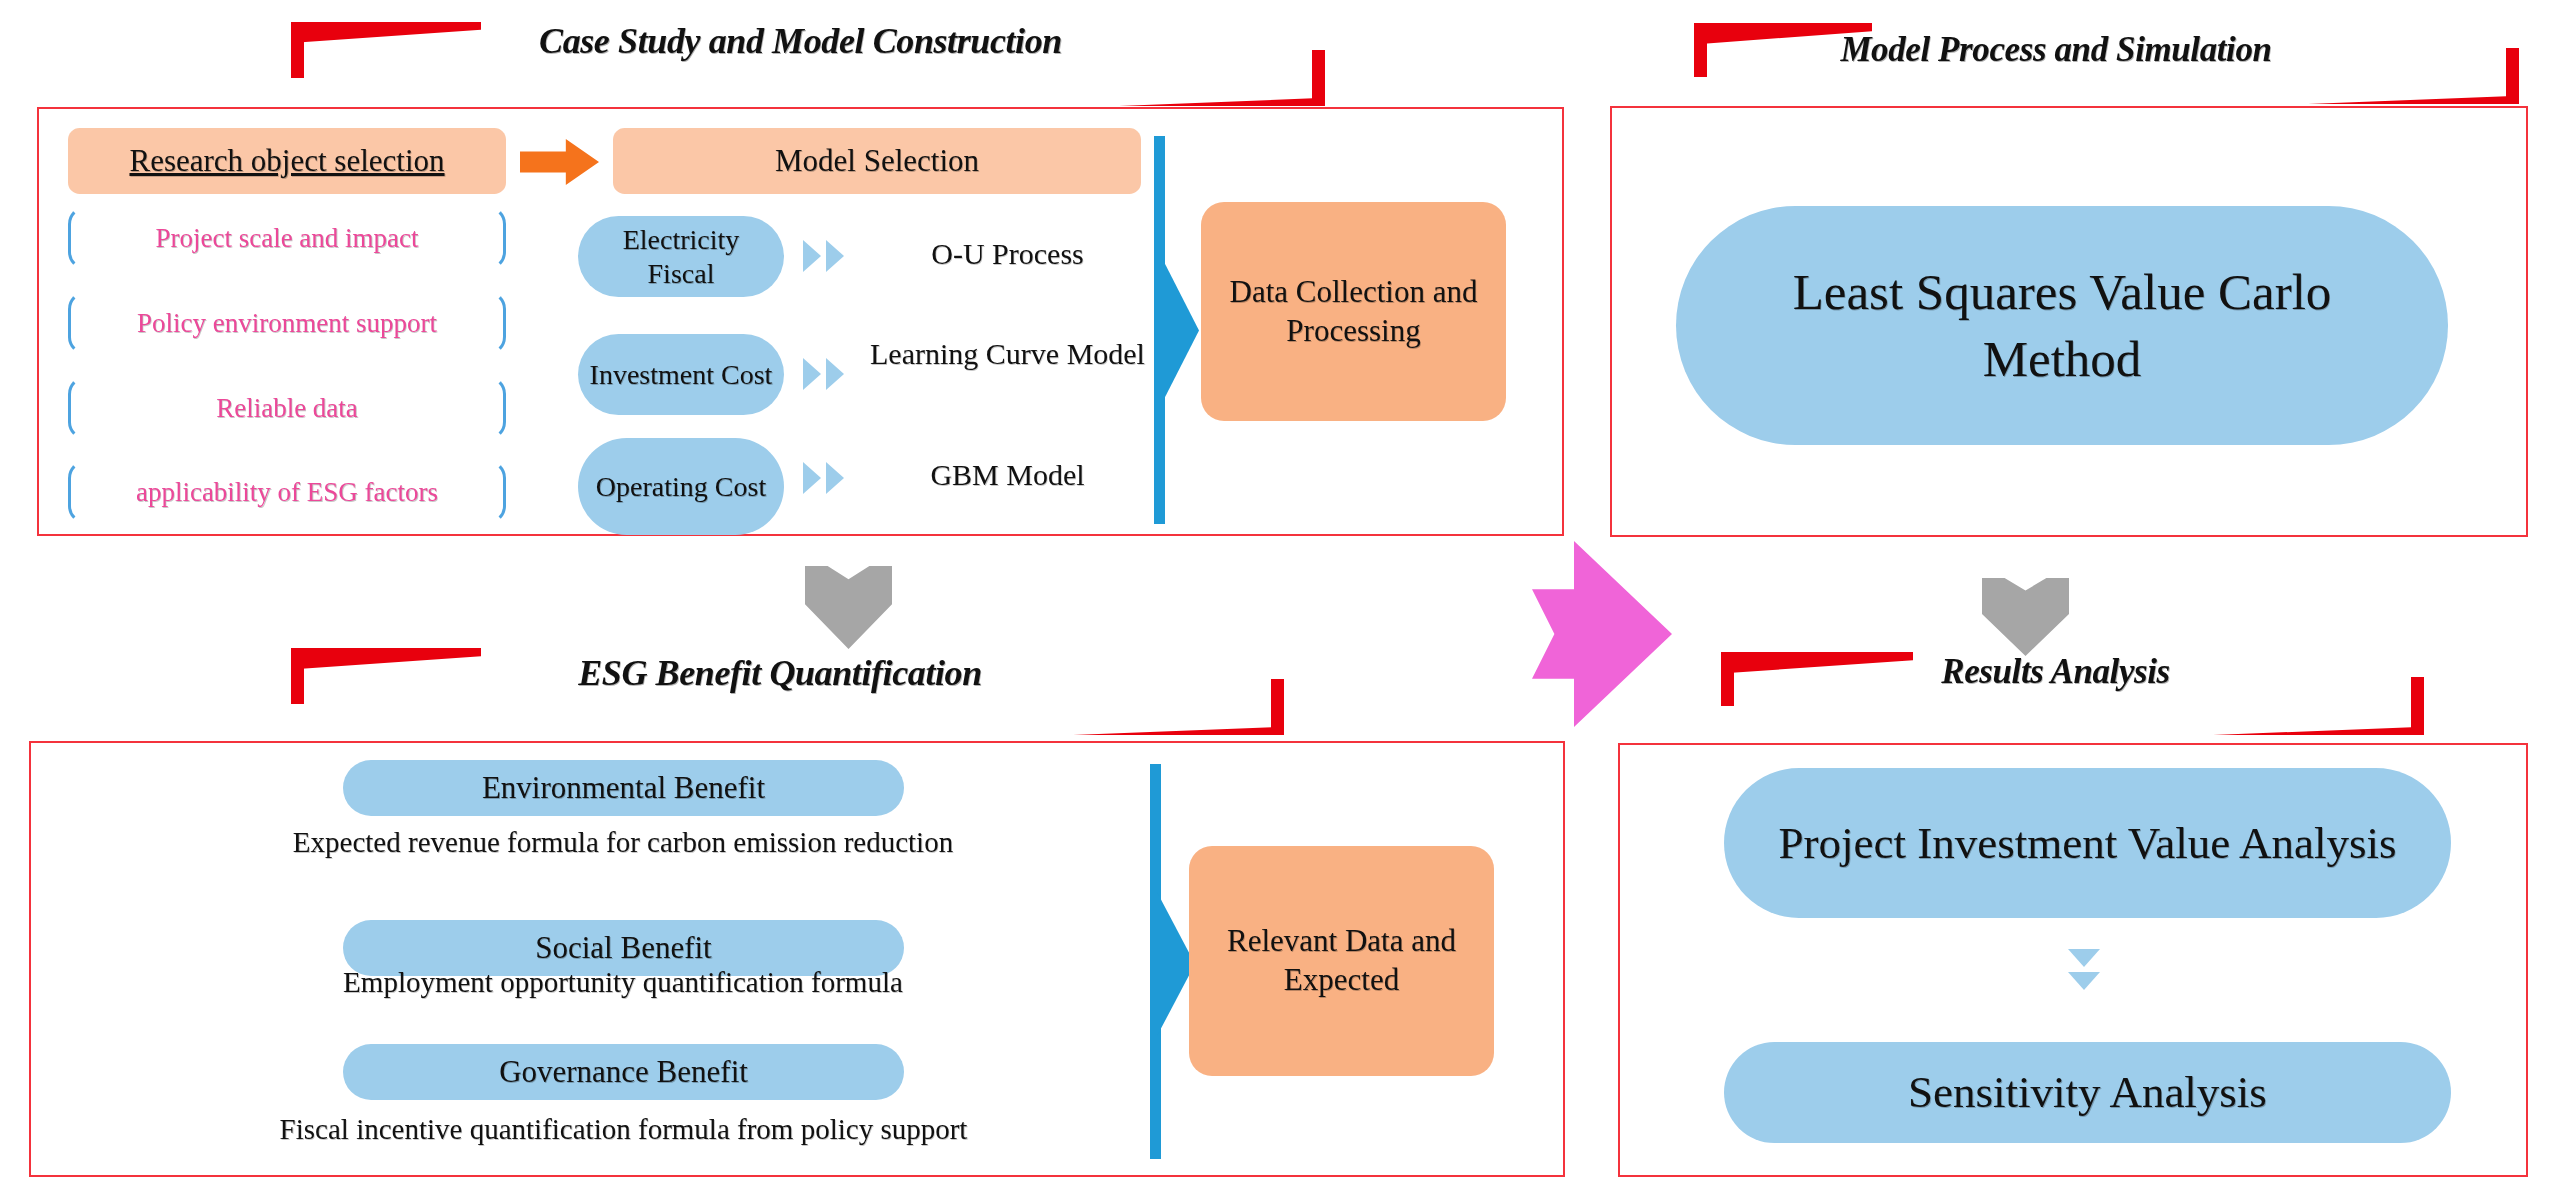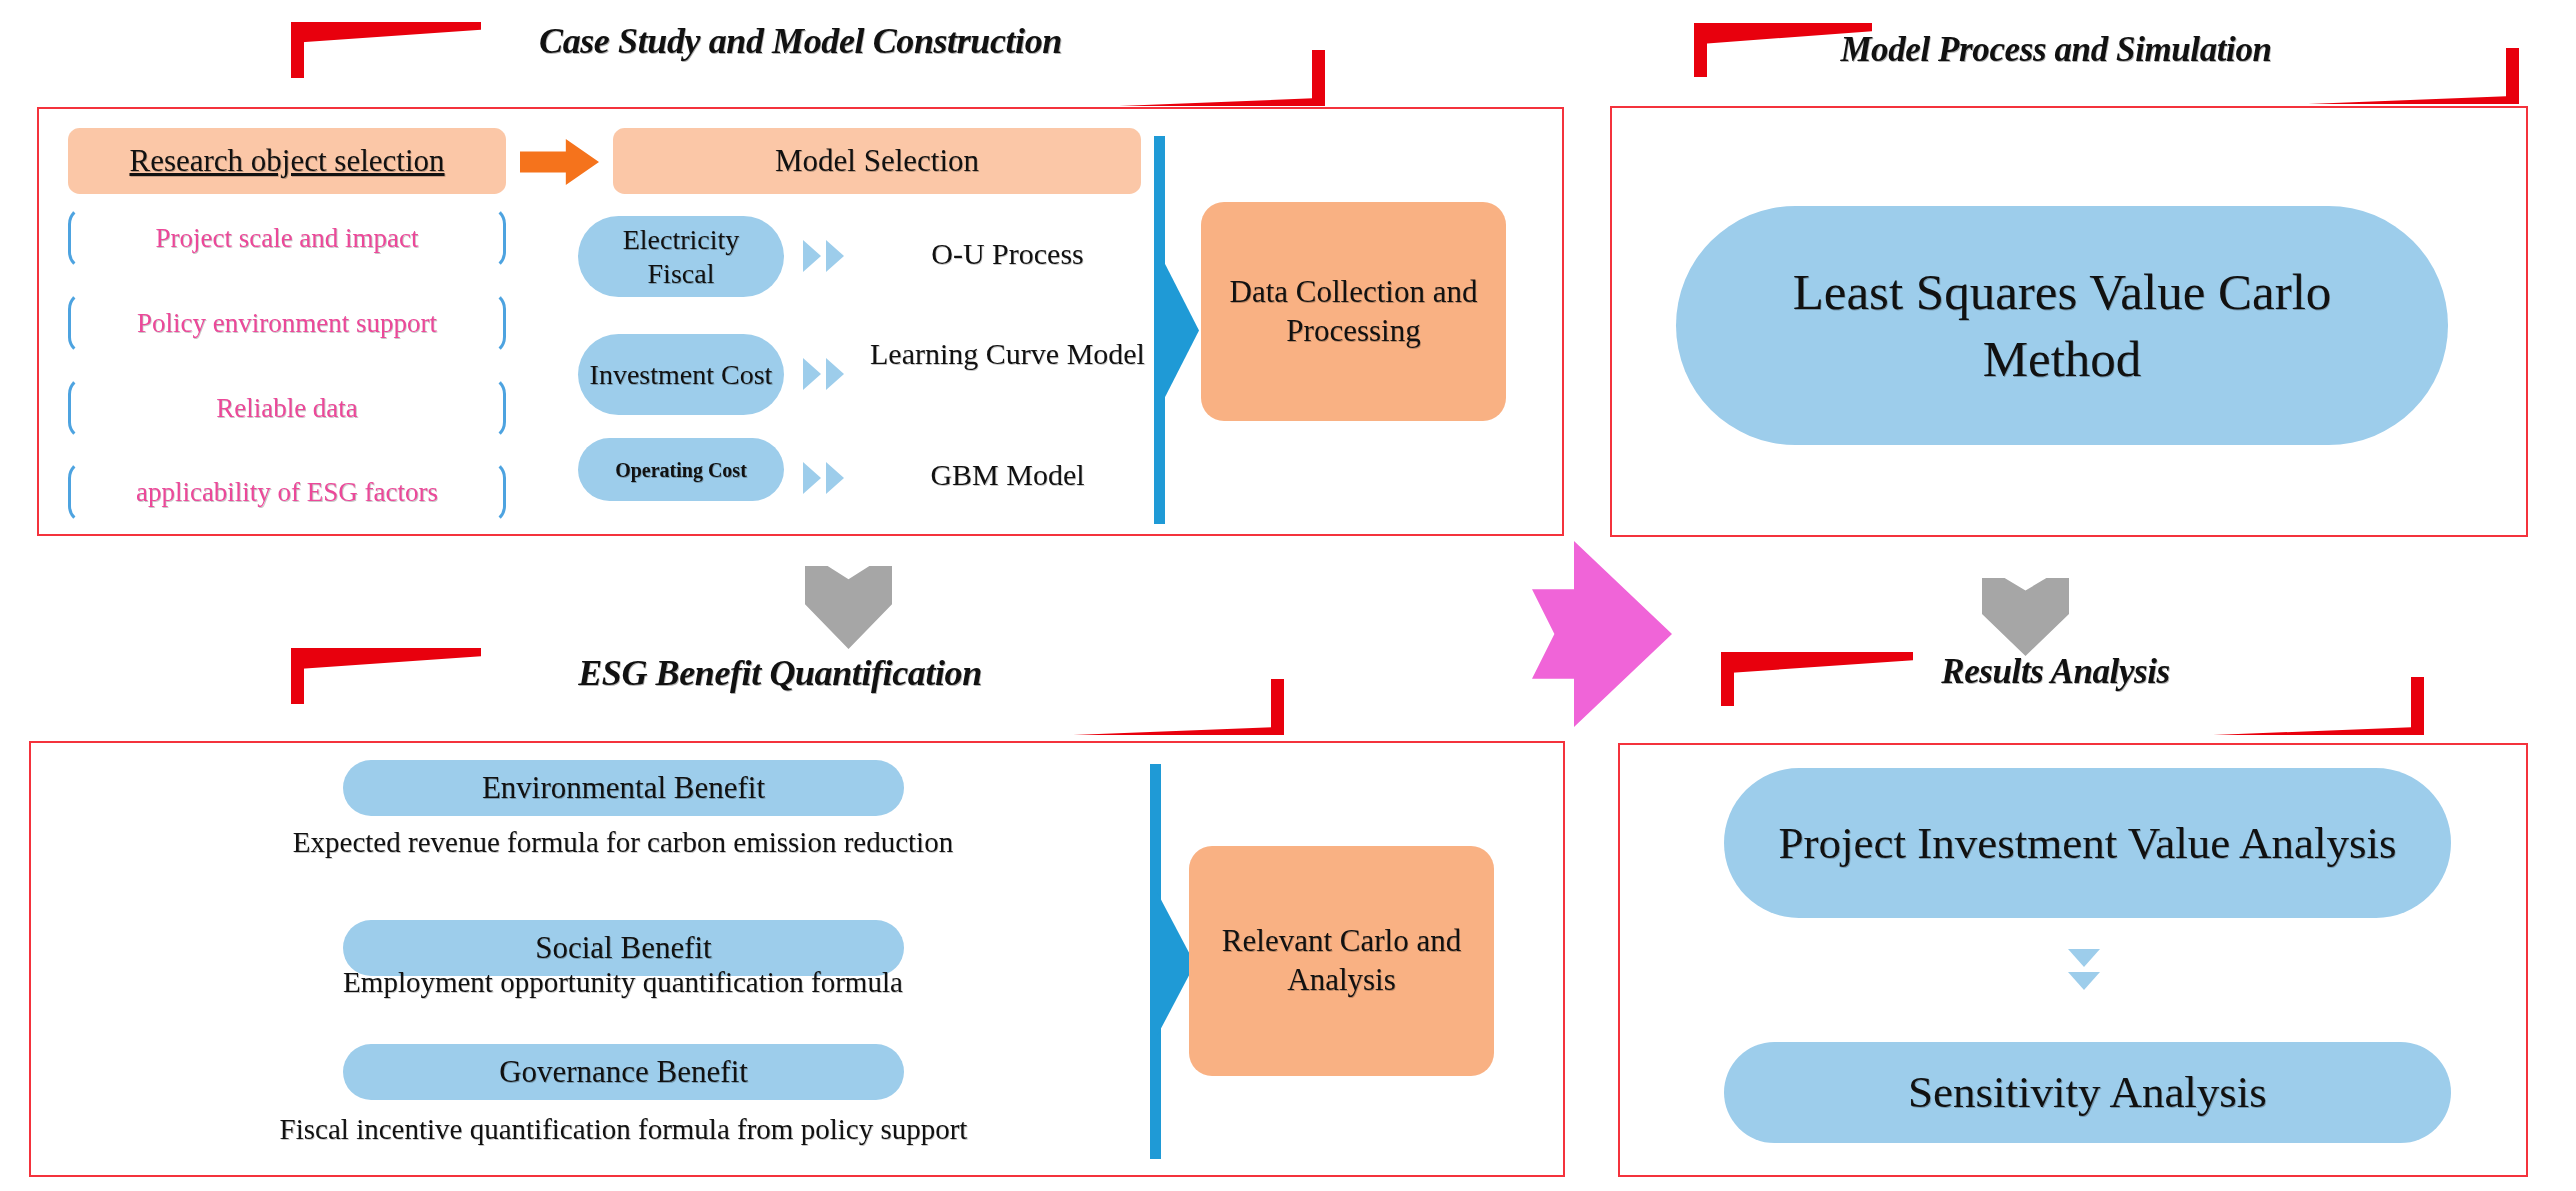--- a/index.html
+++ b/index.html
@@ -111,21 +111,21 @@
   </div>
 <div class="plain-txt" style="left:834px;top:237px;width:347px;font-size:30px;white-space:normal;">O-U Process</div>
 
 <div class="blue-pill" style="left:578px;top:334px;width:206px;height:81px;font-size:28px;padding:0 11.6px;box-sizing:border-box;">Investment Cost</div>
 <div class="chev" style="left:803px;top:358px;">
     <i></i>
     <i></i>
   </div>
 <div class="plain-txt" style="left:834px;top:337px;width:347px;font-size:30px;white-space:normal;line-height:1.15;">Learning Curve Model</div>
 
-<div class="blue-pill" style="left:578px;top:438px;width:206px;height:63px;font-size:20px;padding:0 11.6px;box-sizing:border-box;font-weight:bold;">Operating Cost</div>
+<div class="blue-pill" style="left:578px;top:438px;width:206px;height:97px;font-size:28px;padding:0 11.6px;box-sizing:border-box;">Operating Cost</div>
 <div class="chev" style="left:803px;top:462px;">
     <i></i>
     <i></i>
   </div>
 <div class="plain-txt" style="left:834px;top:458px;width:347px;font-size:30px;white-space:normal;">GBM Model</div>
 
 <div class="blue-div" style="left:1154px;top:136px;width:10.7px;height:388px;"></div>
 <div class="blue-bulge" style="left:1161px;top:256px;width:38px;height:149px;"></div>
 
 <div class="peach-box" style="left:1201px;top:202px;width:305px;height:219px;font-size:31px;padding:0 21.5px;box-sizing:border-box;">Data Collection and Processing</div>
@@ -169,21 +169,21 @@
 
 <div class="blue-pill" style="left:343px;top:920px;width:561px;height:56px;font-size:31px;">Social Benefit</div>
 <div class="plain-txt" style="left:206px;top:966px;width:834px;font-size:29px;">Employment opportunity quantification formula</div>
 
 <div class="blue-pill" style="left:343px;top:1044px;width:561px;height:56px;font-size:31px;">Governance Benefit</div>
 <div class="plain-txt" style="left:153px;top:1113px;width:941px;font-size:29px;">Fiscal incentive quantification formula from policy support</div>
 
 <div class="blue-div" style="left:1150px;top:764px;width:10.7px;height:395px;"></div>
 <div class="blue-bulge" style="left:1157px;top:892px;width:38px;height:144px;"></div>
 
-<div class="peach-box" style="left:1189px;top:846px;width:305px;height:230px;font-size:31px;padding:0 21.5px;box-sizing:border-box;">Relevant Carlo and Analysis</div>
+<div class="peach-box" style="left:1189px;top:846px;width:305px;height:230px;font-size:31px;padding:0 21.5px;box-sizing:border-box;">Relevant Data and Expected</div>
 
 <div class="sect-title" style="left:1808px;top:652px;width:495px;font-size:35px;">Results Analysis</div>
 
 <div class="brk tl" style="left:1721px;top:652px;width:192px;height:54px;">
   <div class="h"></div>
     <div class="v"></div>
 </div>
 <div class="brk br" style="left:2213px;top:677px;width:211px;height:58px;">
   <div class="h"></div>
     <div class="v"></div>

